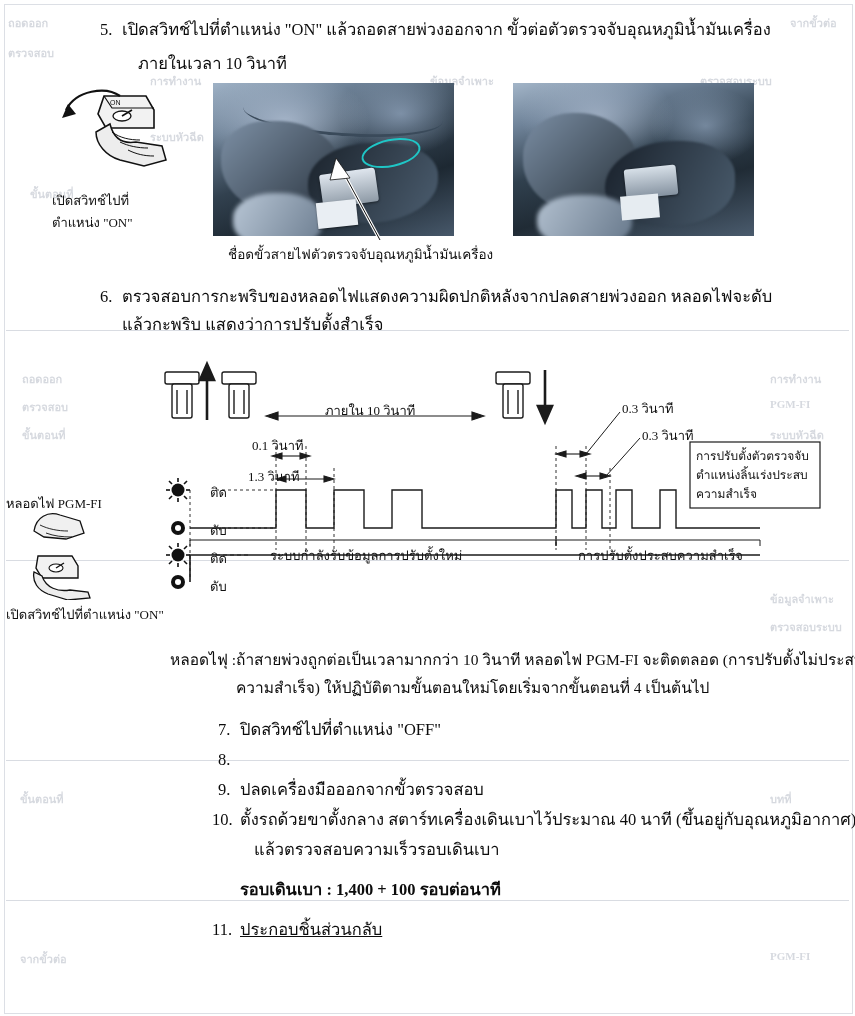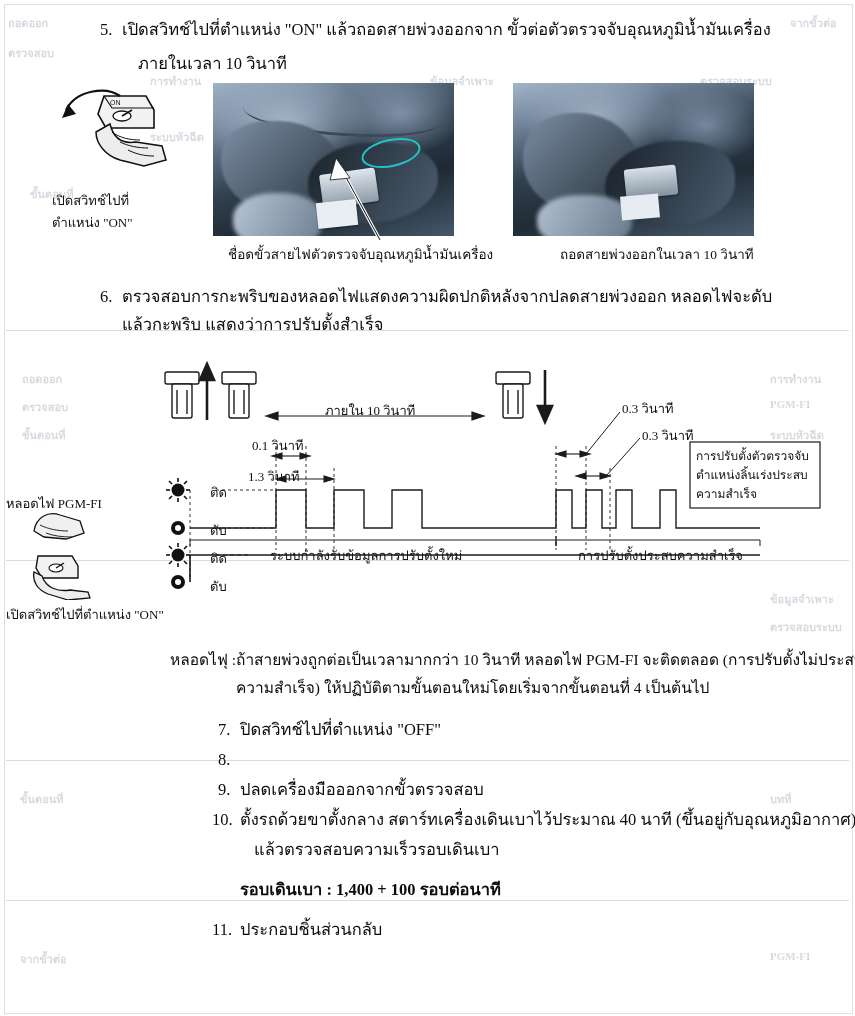--- a/index.html
+++ b/index.html
@@ -278,21 +278,20 @@
   <div class="photo ph-b" style="left:513px; top:83px; width:241px; height:153px;">
     <div class="shade"></div>
     <div class="blob1"></div>
     <div class="blob2"></div>
     <div class="blob3"></div>
     <div class="plugbody"></div>
     <div class="labelchip"></div>
   </div>
 
   <div class="txt caption" style="left:228px; top:243px;">ชื่อดขั้วสายไฟตัวตรวจจับอุณหภูมิน้ำมันเครื่อง</div>
-  <div class="txt caption" style="left:560px; top:243px;">ถอดสายพ่วงออกในเวลา 10 วินาที</div>
 
   <div class="txt step" style="left:100px; top:285px;">6.</div>
   <div class="txt step" style="left:122px; top:313px;">แล้วกะพริบ แสดงว่าการปรับตั้งสำเร็จ</div>
   <div class="txt step" style="left:122px; top:285px;">ตรวจสอบการกะพริบของหลอดไฟแสดงความผิดปกติหลังจากปลดสายพ่วงออก หลอดไฟจะดับ</div>
 
   <svg class="diagram" style="left:0px; top:350px;" width="855" height="270" viewBox="0 0 855 270">
 
     <g stroke="#1b1b1b" stroke-width="1.4" fill="#ffffff">
       <rect x="165" y="22" width="34" height="12" rx="2"></rect>
       <rect x="172" y="34" width="20" height="34" rx="2"></rect>
@@ -472,15 +471,15 @@
   <div class="txt step" style="left:218px; top:778px;">9.</div>
   <div class="txt step" style="left:240px; top:778px;">ปลดเครื่องมือออกจากขั้วตรวจสอบ</div>
 
   <div class="txt step" style="left:212px; top:808px;text-align:center;">10.</div>
   <div class="txt step" style="left:240px; top:808px;">ตั้งรถด้วยขาตั้งกลาง สตาร์ทเครื่องเดินเบาไว้ประมาณ 40 นาที (ขึ้นอยู่กับอุณหภูมิอากาศ)</div>
   <div class="txt step" style="left:254px; top:838px;">แล้วตรวจสอบความเร็วรอบเดินเบา</div>
 
   <div class="txt step bold" style="left:240px; top:878px;">รอบเดินเบา : 1,400 + 100 รอบต่อนาที</div>
 
   <div class="txt step" style="left:212px; top:918px;">11.</div>
-  <div class="txt step" style="left:240px; top:918px;">ประกอบชิ้นส่วนกลับ</div>
+  <div class="txt step" style="left:240px; top:918px;text-decoration:underline;">ประกอบชิ้นส่วนกลับ</div>
 
 </div>
 
 </body></html>

